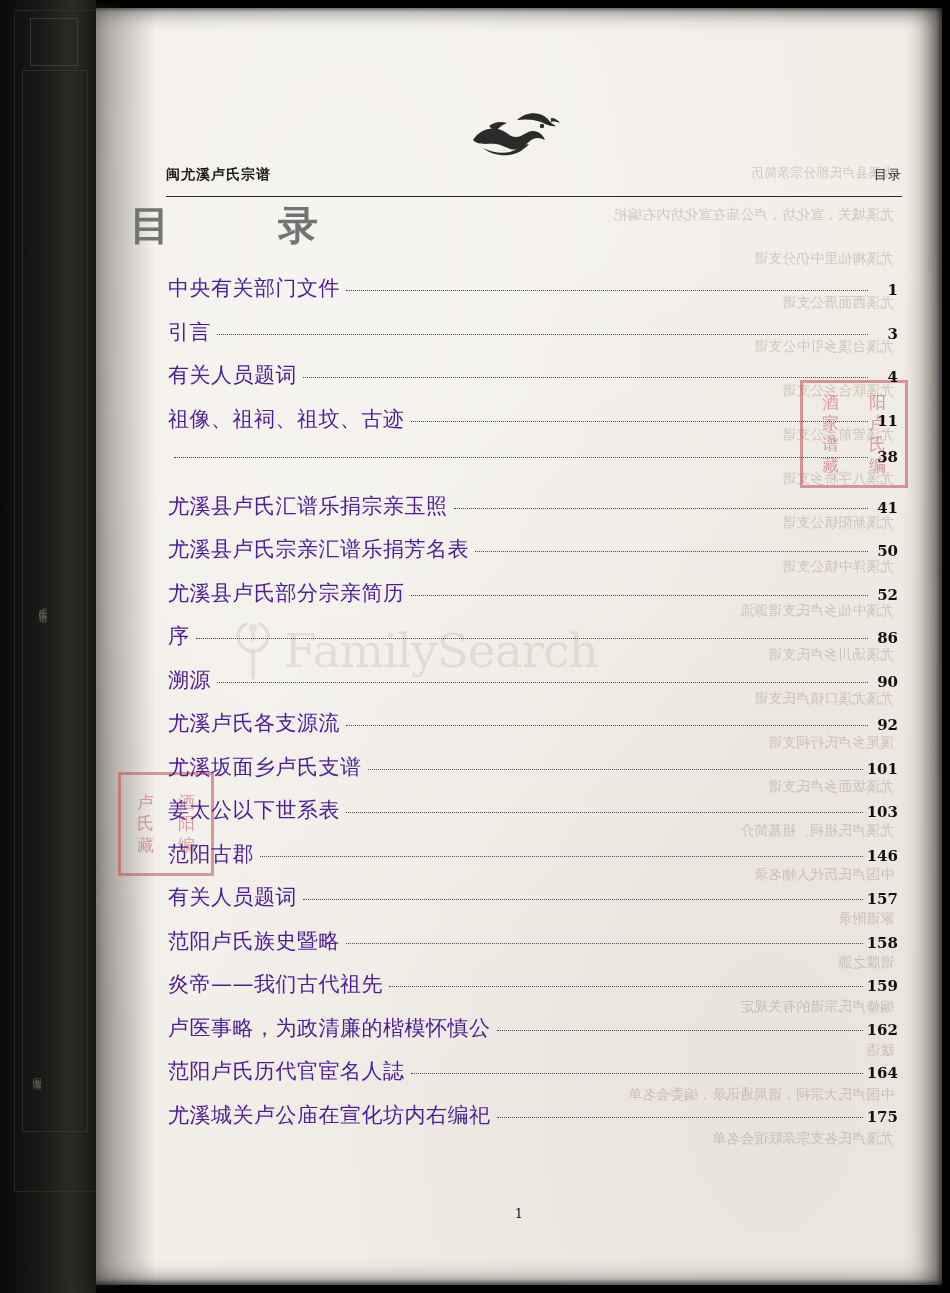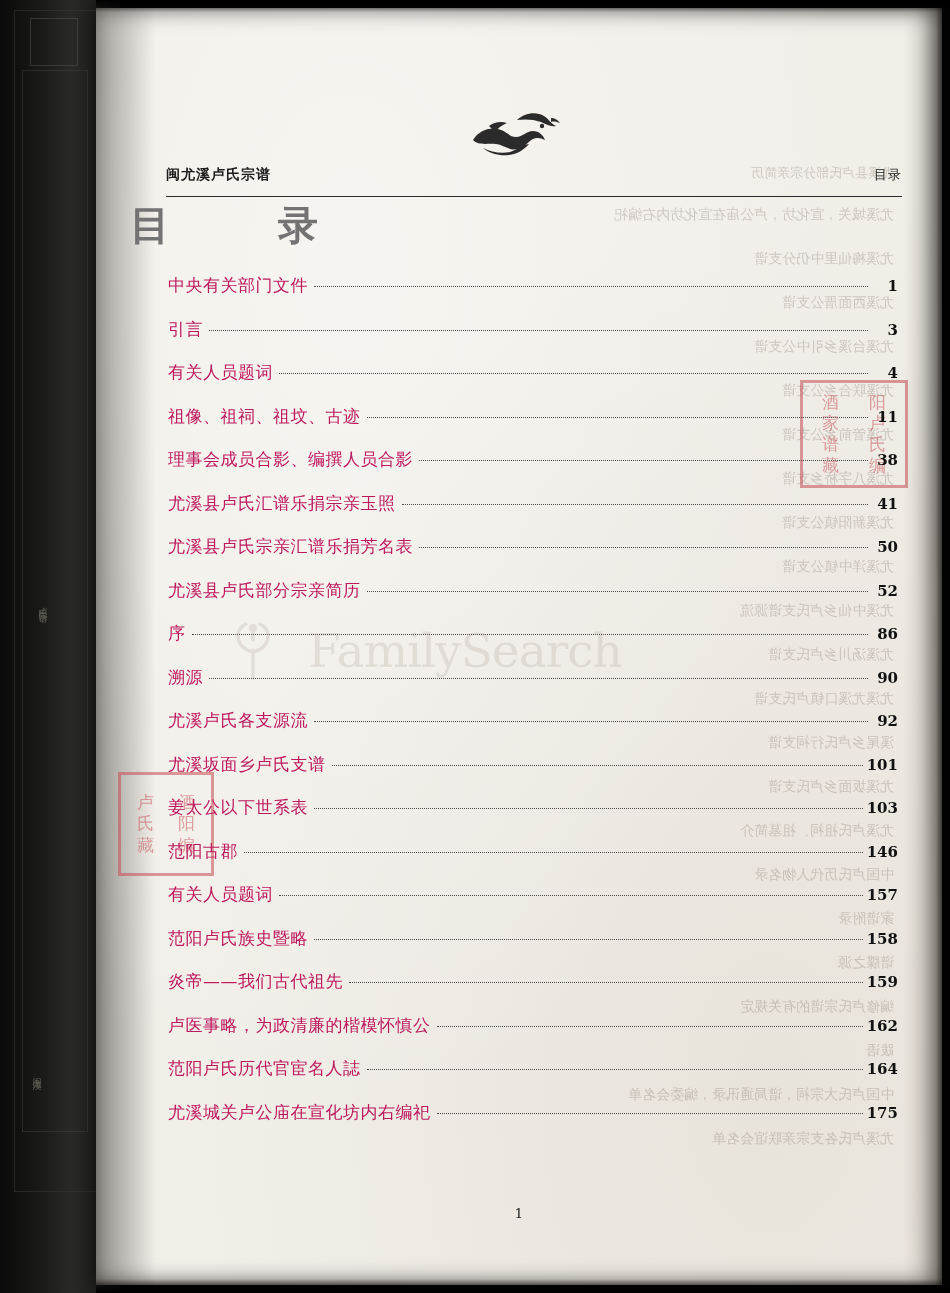--- a/index.html
+++ b/index.html
@@ -147,24 +147,24 @@
     right: 44px;
     top: 266px;
   }
   .toc-row {
     display: flex;
     align-items: baseline;
     height: 43.5px;
     color: #141414;
   }
   .toc-label {
-    font-size: 17px;
+    font-size: 21px;
     white-space: nowrap;
     letter-spacing: .5px;
-    color: #be185d;
+    color: #4c1d95;
   }
   .toc-dots {
     flex: 1;
     margin: 0 4px 0 6px;
     border-bottom: 1.5px dotted #4a4a4a;
     transform: translateY(-4px);
     min-width: 20px;
   }
   .toc-page {
     font-size: 15px;
@@ -185,21 +185,21 @@
     font-family: "DejaVu Serif", serif;
   }
 
   
   .watermark {
     position: absolute;
     left: 130px; top: 612px;
     width: 620px;
     display: flex;
     align-items: center;
-    gap: 28px;
+    gap: 4px;
     opacity: .30;
     pointer-events: none;
   }
   .watermark .wm-tree {
     width: 54px; height: 60px;
     flex: 0 0 auto;
   }
   .watermark .wm-text {
     font-size: 47px;
     color: #b9b2a6;
@@ -355,21 +355,20 @@
         <span class="toc-label">有关人员题词</span>
         <span class="toc-dots"></span>
         <span class="toc-page">4</span>
       </div>
       <div class="toc-row">
         <span class="toc-label">祖像、祖祠、祖坟、古迹</span>
         <span class="toc-dots"></span>
         <span class="toc-page">11</span>
       </div>
       <div class="toc-row">
-        <span class="toc-label">理事会成员合影、编撰人员合影</span>
         <span class="toc-dots"></span>
         <span class="toc-page">38</span>
       </div>
       <div class="toc-row">
         <span class="toc-label">尤溪县卢氏汇谱乐捐宗亲玉照</span>
         <span class="toc-dots"></span>
         <span class="toc-page">41</span>
       </div>
       <div class="toc-row">
         <span class="toc-label">尤溪县卢氏宗亲汇谱乐捐芳名表</span>

